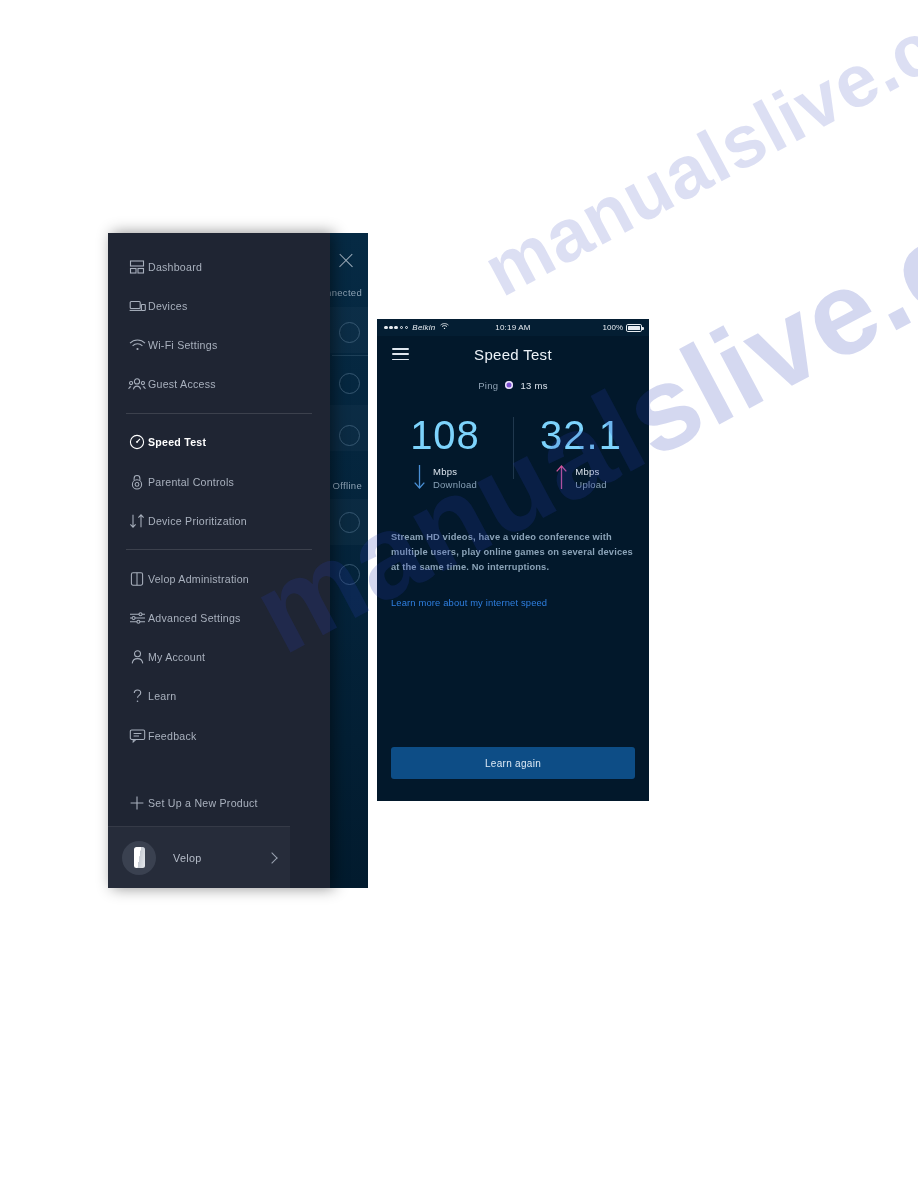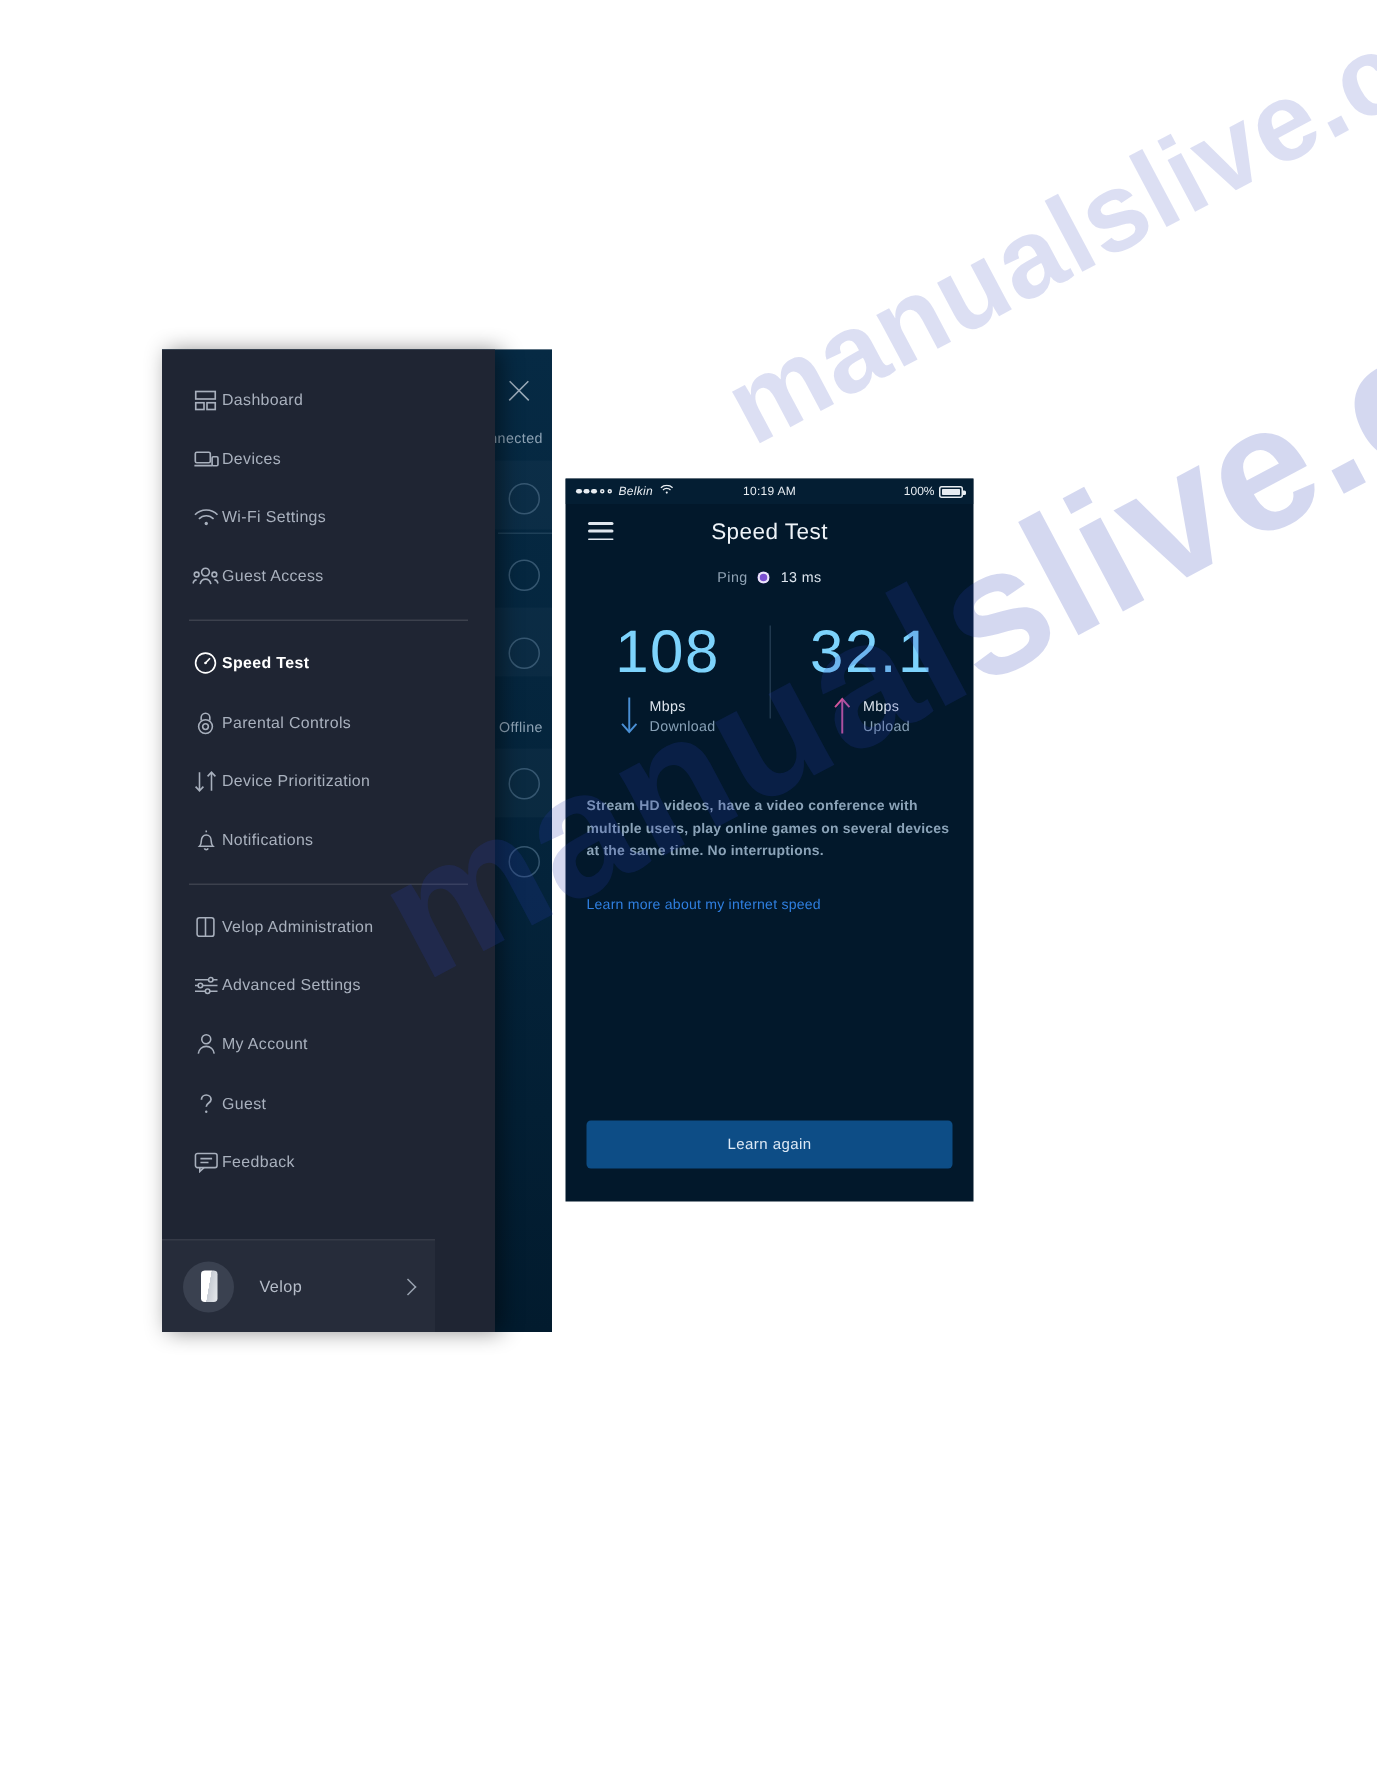--- a/index.html
+++ b/index.html
@@ -531,30 +531,20 @@
       <div class="menu-item">
         <span class="menu-icon">
           <svg width="18" height="16" viewBox="0 0 18 16" fill="none" stroke="currentColor" stroke-width="1.05">
             <path d="M5 1.8v12.4M2.4 11.4L5 14.2l2.6-2.8"></path>
             <path d="M13 14.2V1.8M10.4 4.6L13 1.8l2.6 2.8"></path>
           </svg>
         </span>
         <span class="menu-label">Device Prioritization</span>
       </div>
 
-      <div class="menu-item">
-        <span class="menu-icon">
-          <svg width="15" height="16" viewBox="0 0 15 16" fill="none" stroke="currentColor" stroke-width="1.05">
-            <path d="M7.5 1.6v1.2"></path>
-            <path d="M3 12.2c.9-.9 1.2-2.1 1.2-3.6 0-2.2 1.3-3.9 3.3-3.9s3.3 1.7 3.3 3.9c0 1.5.3 2.7 1.2 3.6z"></path>
-            <path d="M6.2 13.6a1.4 1.4 0 002.6 0"></path>
-          </svg>
-        </span>
-        <span class="menu-label">Notifications</span>
-      </div>
 
       <div class="menu-sep"></div>
 
       <div class="menu-item">
         <span class="menu-icon">
           <svg width="14" height="16" viewBox="0 0 14 16" fill="none" stroke="currentColor" stroke-width="1.05">
             <rect x="1.4" y="1.8" width="11.2" height="12.4" rx="1.6"></rect>
               <path d="M7 1.8v12.4"></path>
           </svg>
         </span>
@@ -583,21 +573,21 @@
         <span class="menu-label">My Account</span>
       </div>
 
       <div class="menu-item">
         <span class="menu-icon">
           <svg width="13" height="16" viewBox="0 0 13 16" fill="none" stroke="currentColor" stroke-width="1.15">
             <path d="M3.3 5.1c0-1.8 1.4-3.1 3.2-3.1s3.2 1.3 3.2 3c0 2.3-3.2 2.4-3.2 4.8"></path>
             <circle cx="6.5" cy="13.2" r="0.8" fill="currentColor" stroke="none"></circle>
           </svg>
         </span>
-        <span class="menu-label">Guest</span>
+        <span class="menu-label">Learn</span>
       </div>
 
       <div class="menu-item">
         <span class="menu-icon">
           <svg width="17" height="15" viewBox="0 0 17 15" fill="none" stroke="currentColor" stroke-width="1.05">
             <rect x="1.3" y="2" width="14.4" height="9.4" rx="1.4"></rect>
             <path d="M4.2 11.4v2.6l2.8-2.6"></path>
             <path d="M4.6 5.4h7.8M4.6 8h5.4"></path>
           </svg>
         </span>

